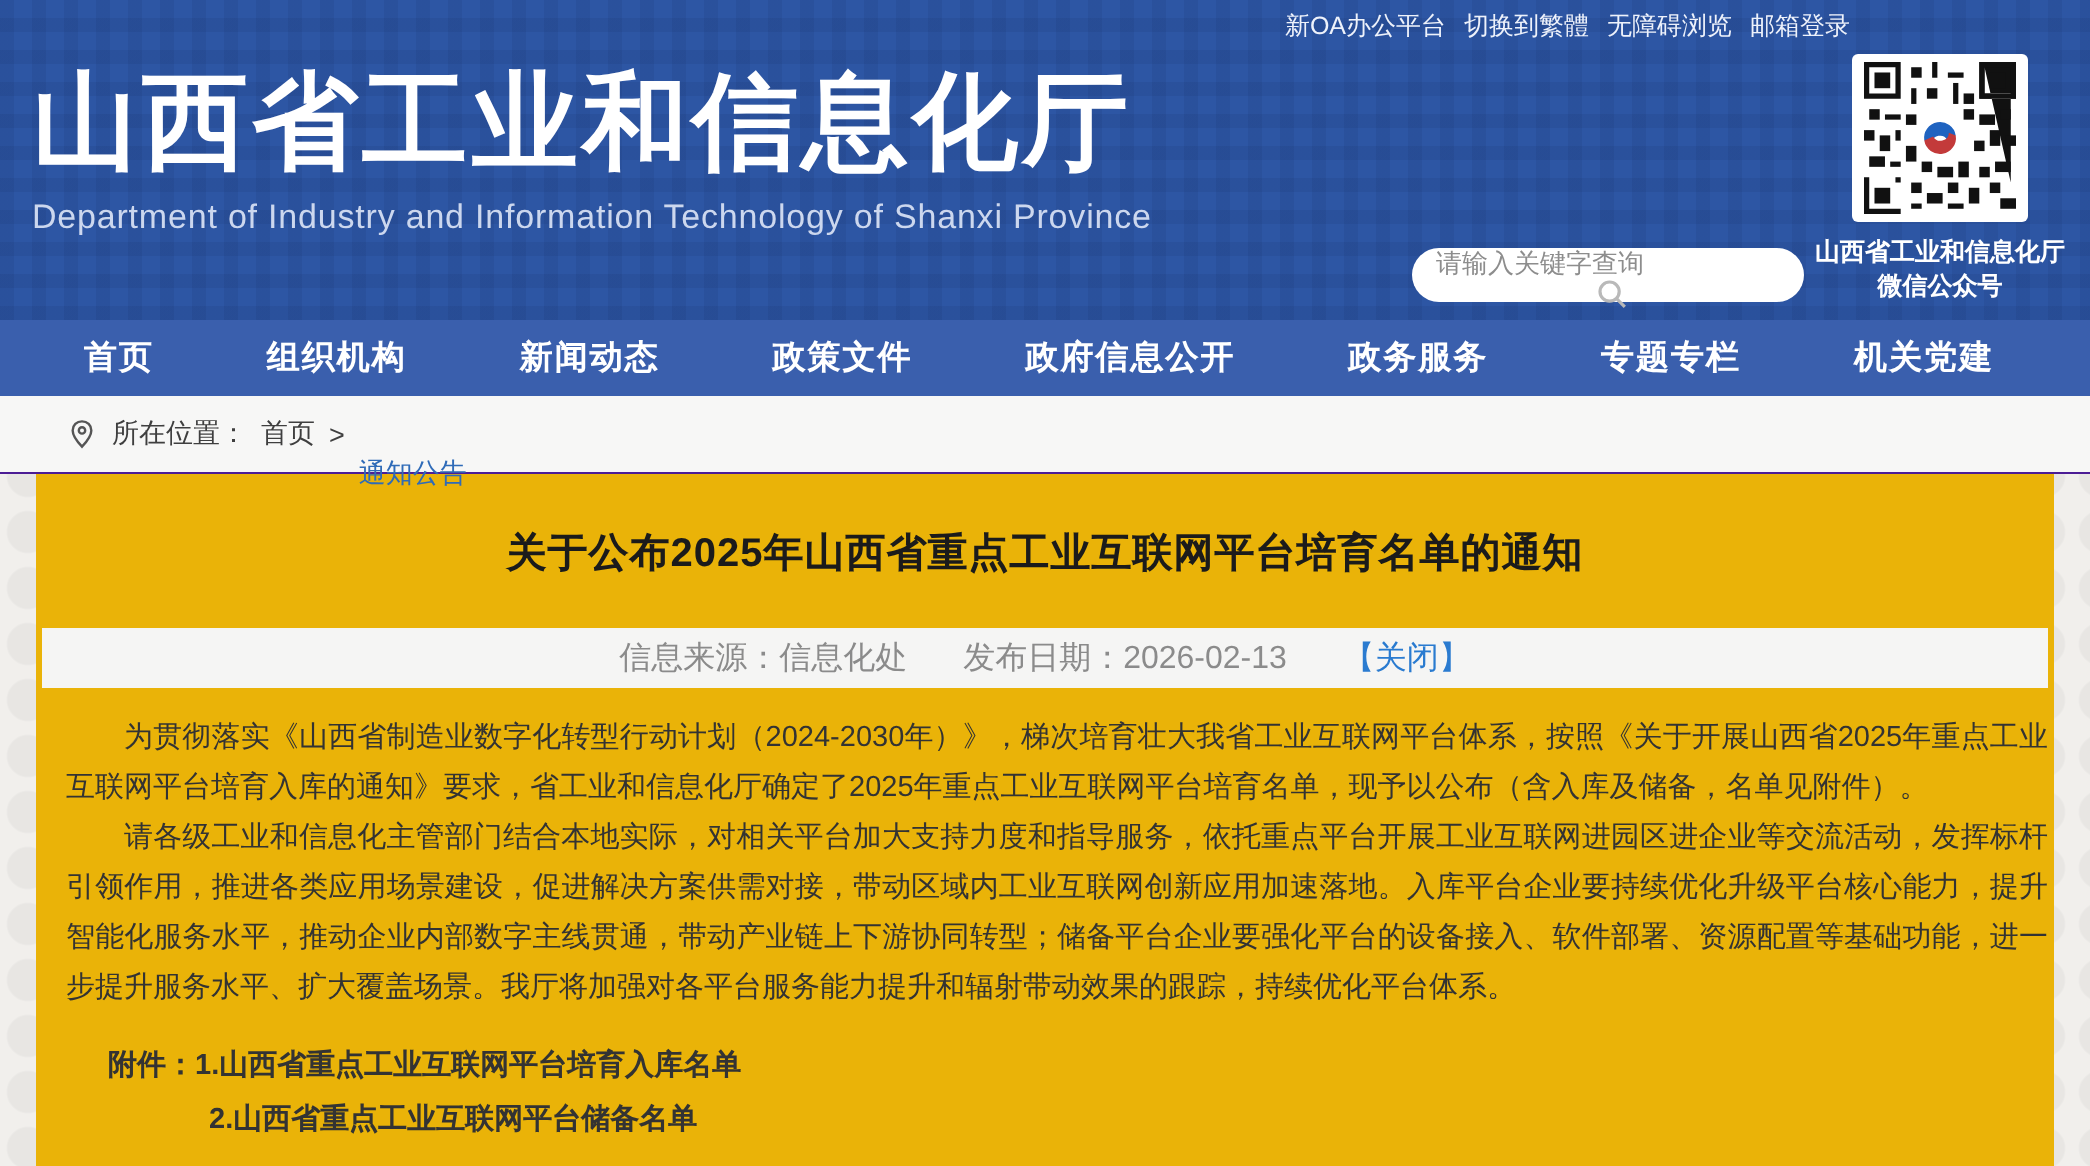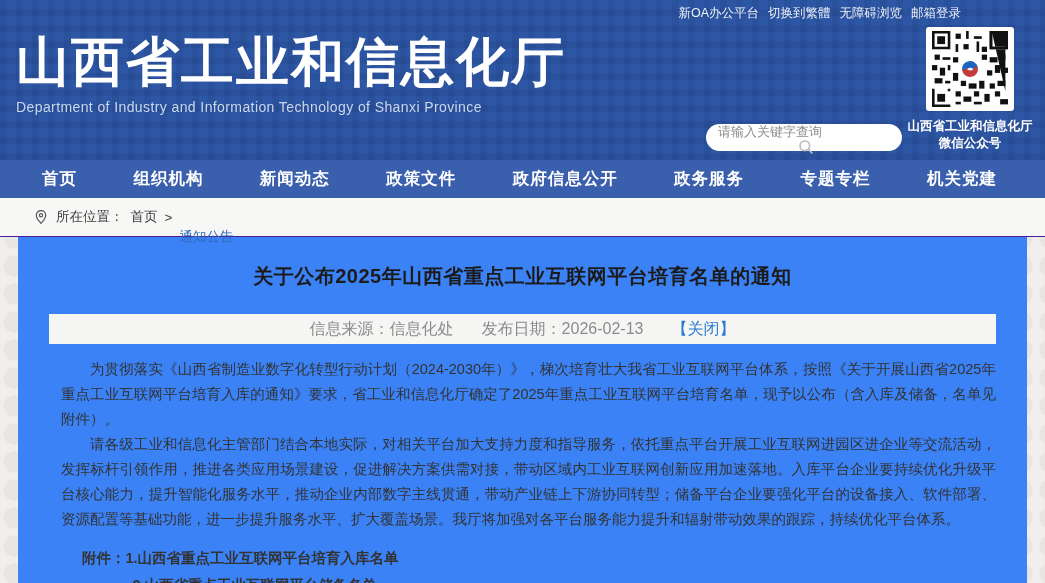--- a/index.html
+++ b/index.html
@@ -15,30 +15,30 @@
   .header {
     position:relative; height:160px;
     background-color:#2d56a4;
     background-image:
       repeating-linear-gradient(90deg, rgba(16,36,86,.10) 0 7px, transparent 7px 16px),
       repeating-linear-gradient(0deg, rgba(16,36,86,.10) 0 7px, transparent 7px 16px);
   }
   .topbar {
     position:absolute; top:0; left:0; right:0; height:26px;
     display:flex; justify-content:flex-end; align-items:center;
-    padding-right:84px; gap:9px;
+    padding-right:120px; gap:9px;
     font-size:12.5px; color:#eef2fb;
   }
   .topbar span { cursor:pointer; white-space:nowrap; }
   .brand { position:absolute; left:16px; top:34px; }
   .brand-title {
     font-size:53px; font-weight:bold; color:#ffffff; letter-spacing:2px; line-height:1.05;
   }
   .brand-sub {
-    margin-top:9px; font-size:14px; color:#ccd7ee; letter-spacing:0.4px;
+    margin-top:9px; font-size:17px; color:#ccd7ee; letter-spacing:0.4px;
   }
   .searchbox {
     position:absolute; left:706px; top:124px; width:196px; height:27px;
     background:#fff; border-radius:14px;
     display:flex; align-items:center; padding:0 9px 0 13px;flex-direction:column;
   }
   .searchbox input {
     border:none; outline:none; flex:1; font-size:13px; color:#333; background:transparent;
     font-family:inherit;
   }
@@ -67,21 +67,21 @@
     height:39px; background:#f7f7f6; border-bottom:1px solid #4c1d95;
     display:flex; align-items:center; padding-left:33px; gap:7px;
     font-size:13.5px; color:#3f3f3f;
   }
   .crumb-link { cursor:pointer; }
   .crumb-current { color:#2f6bb8; cursor:pointer;margin-top:40px; }
   .pin-icon { width:16px; height:16px; }
 
   
   .content {
-    margin:0 18px; background:#3b82f6; height:346px; overflow:hidden; padding:0 31px;
+    margin:0 18px; background:#eab308; height:346px; overflow:hidden; padding:0 3px;
   }
   .article-title {
     text-align:center; font-size:20px; font-weight:bold; color:#1b1b1b;
     padding:26px 40px 0; letter-spacing:0.5px;
   }
   .meta {
     margin-top:24px; background:#f5f5f4; height:30px;
     display:flex; align-items:center; justify-content:center; gap:28px;
     font-size:16px; color:#8b8b8b;
   }

